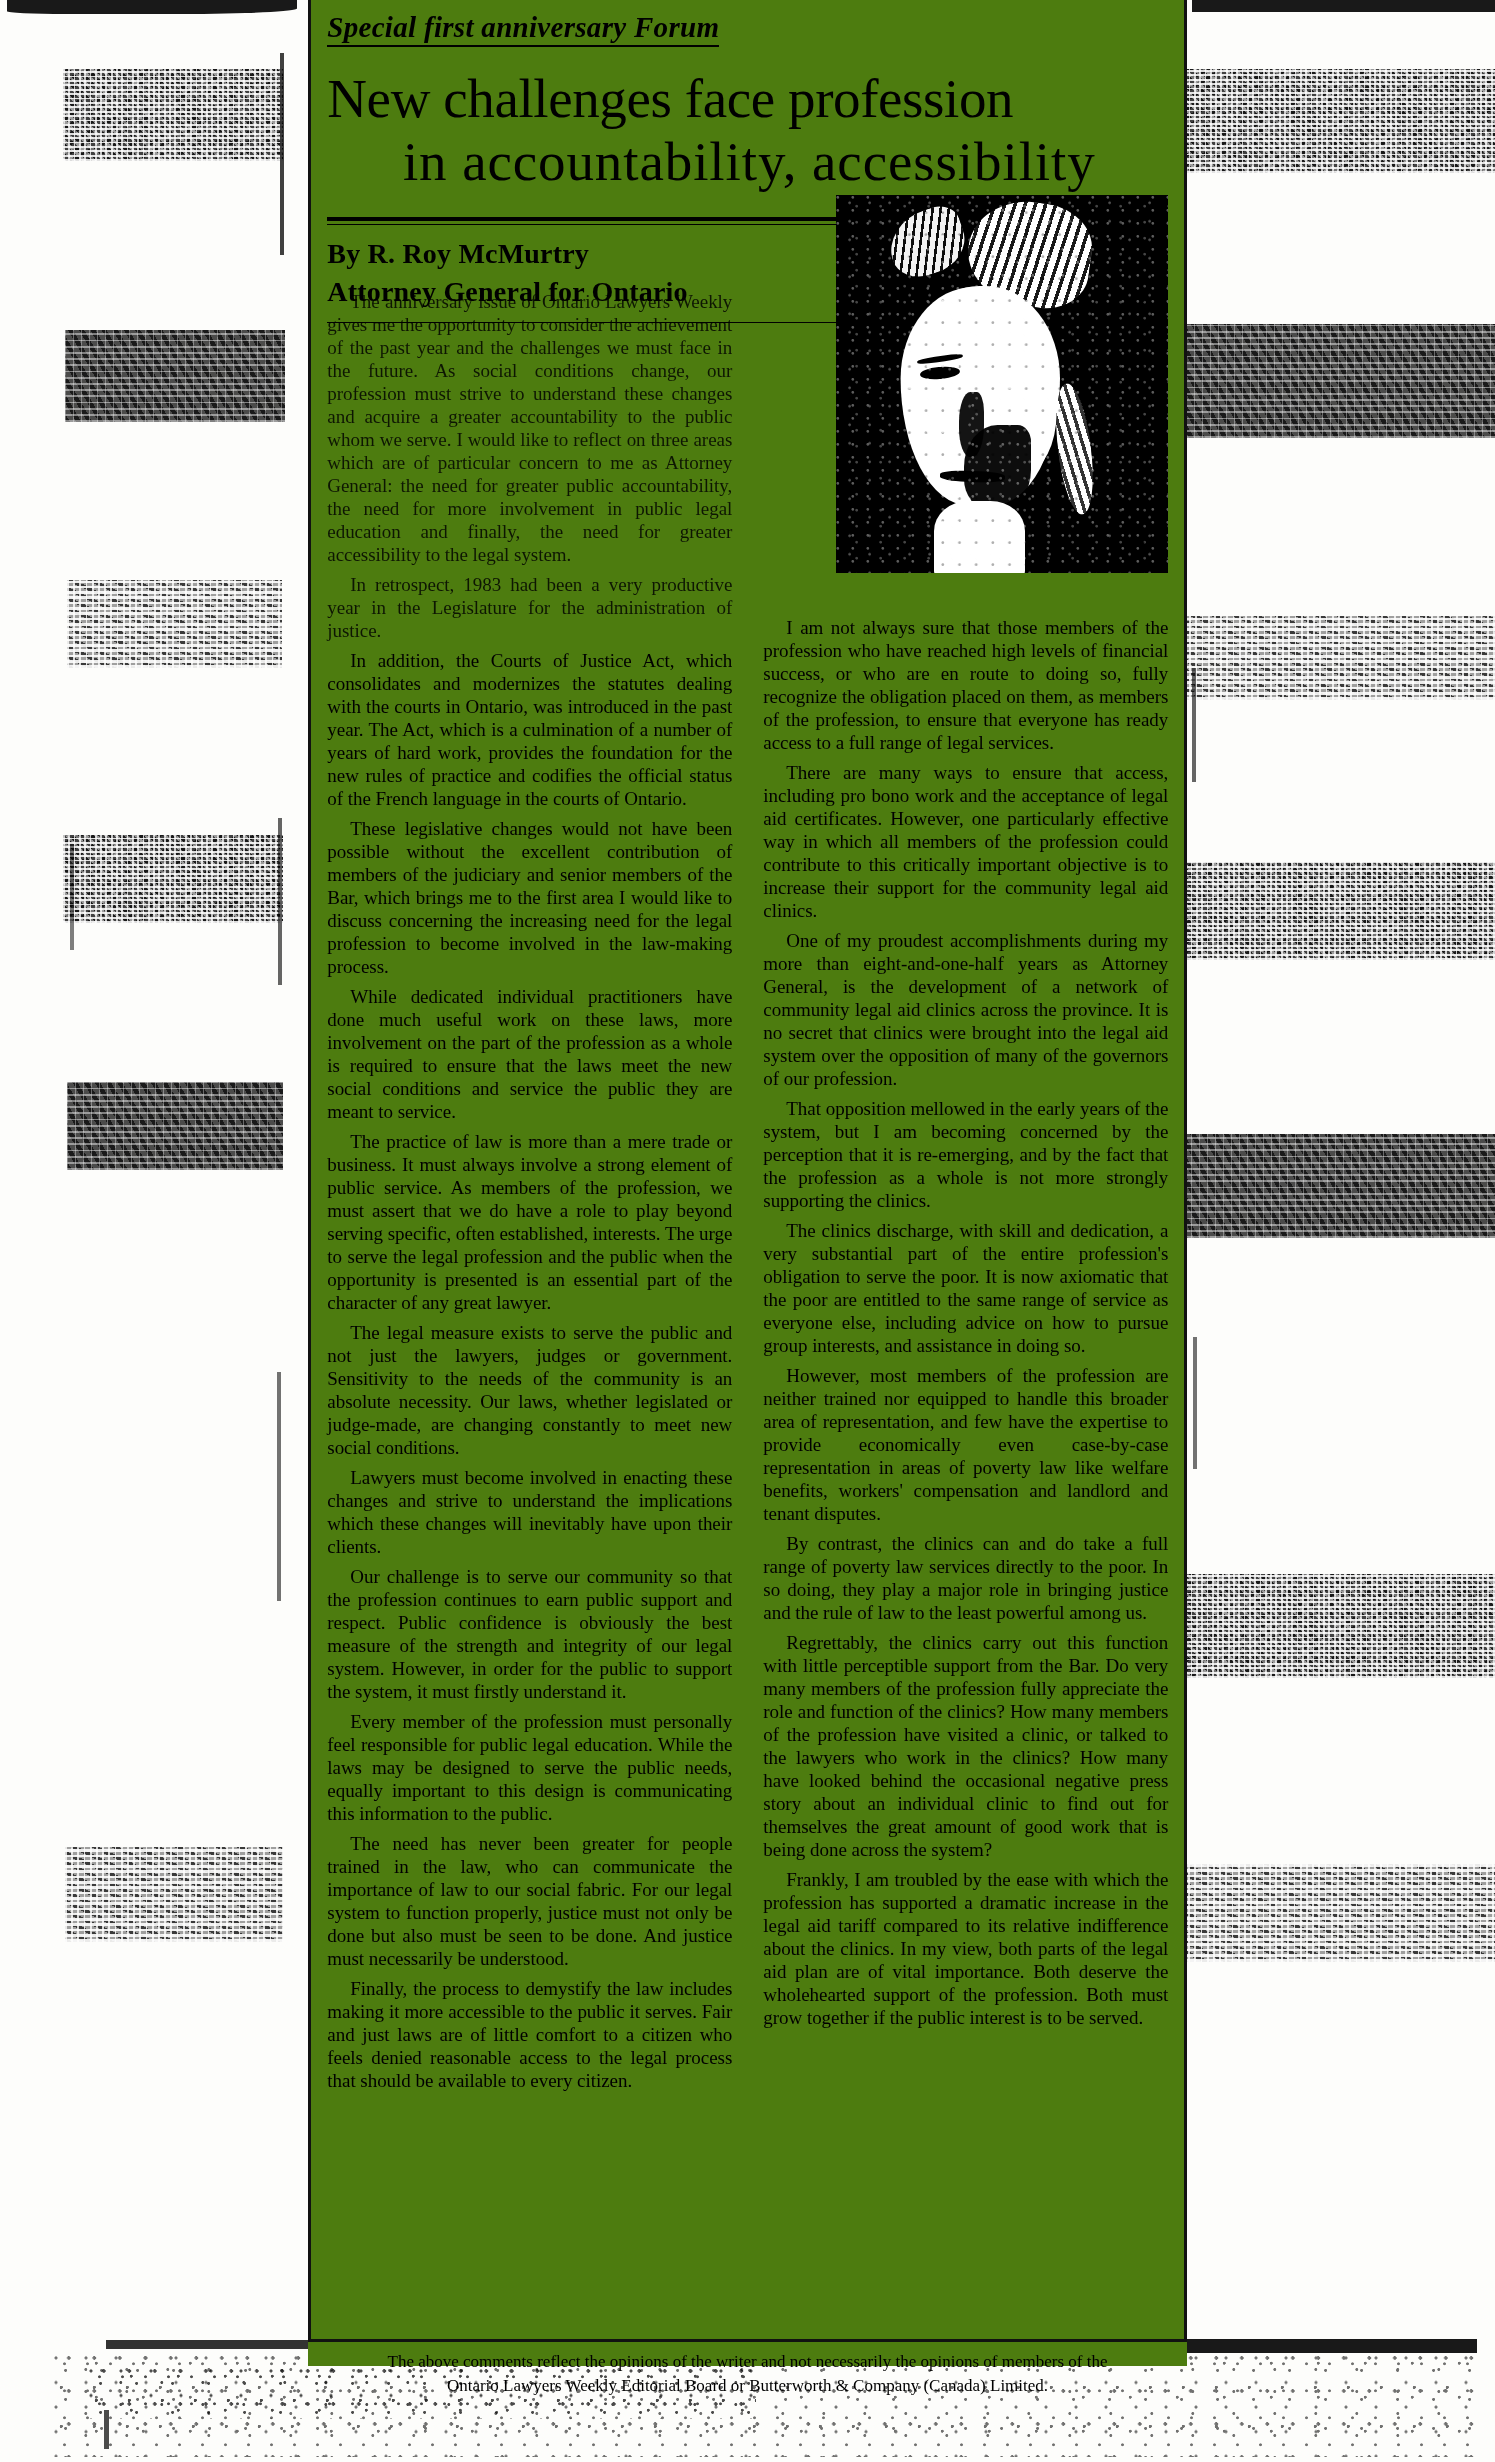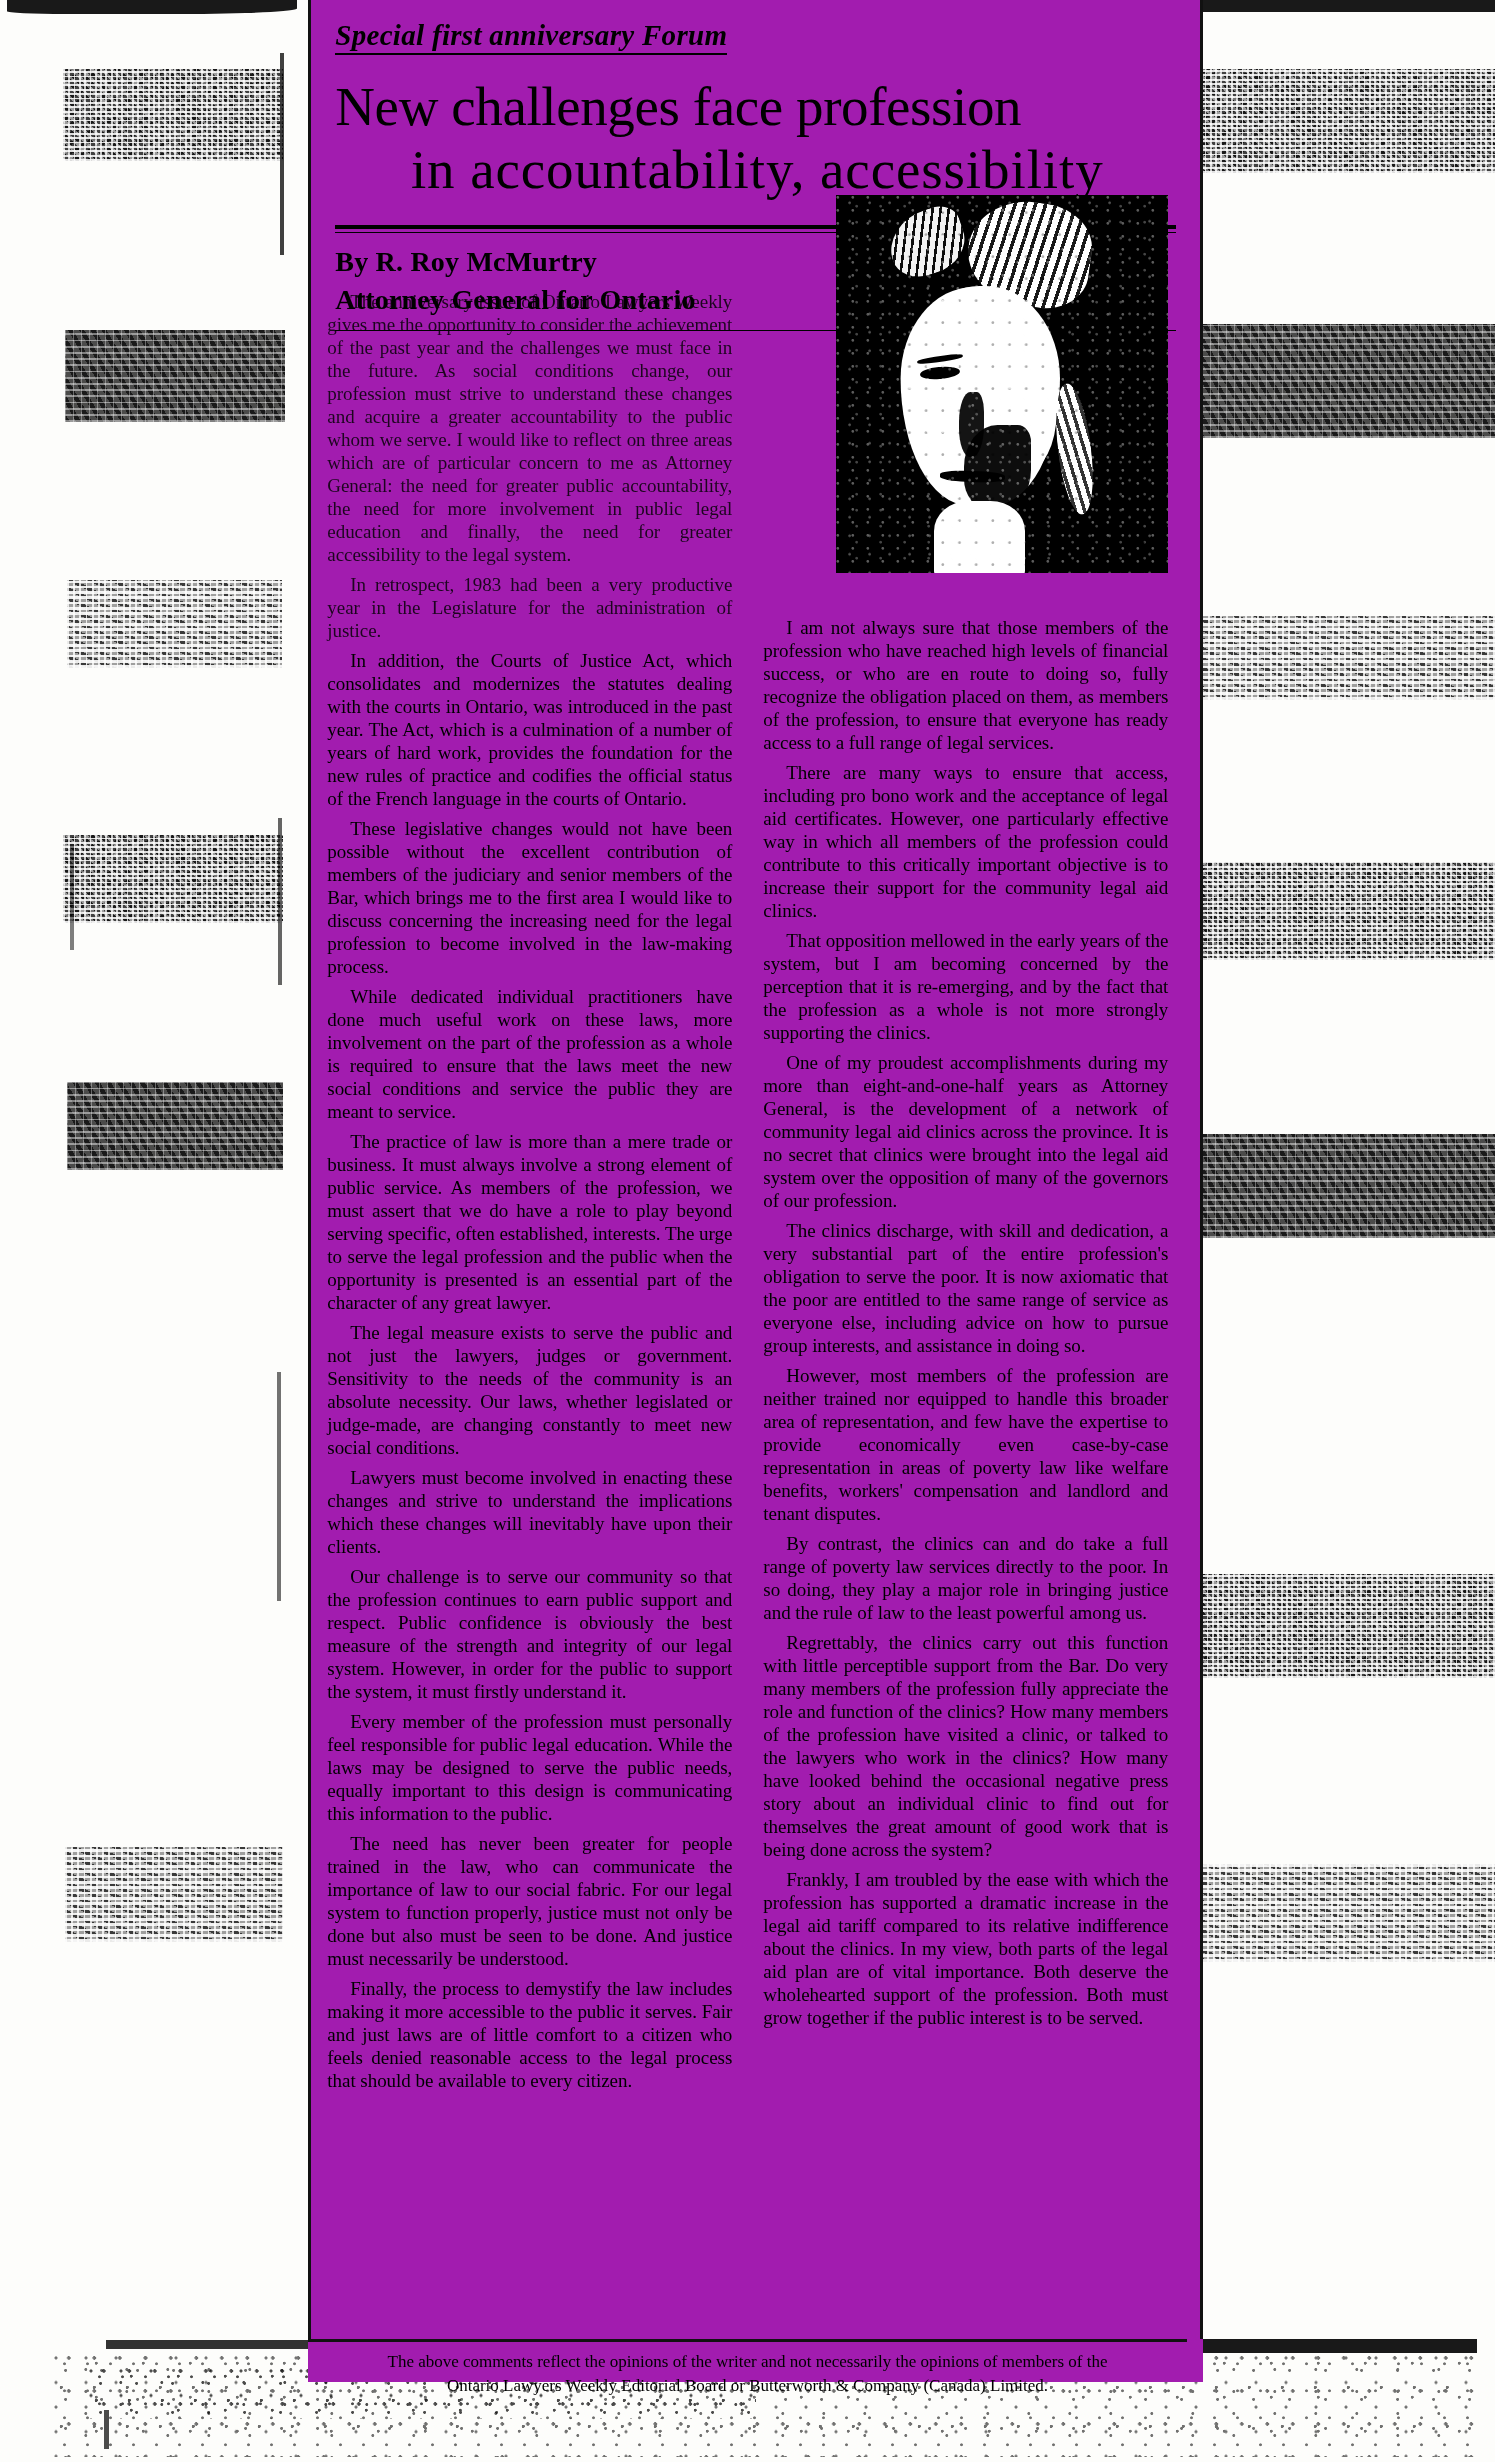--- a/index.html
+++ b/index.html
@@ -69,22 +69,22 @@
     opacity: .55;
   }
 
   
   #article {
     position: absolute;
     left: 308px;
     top: 0;
     width: 879px;
     height: 2366px;
-    background: #a21caf;
-    padding: 8px;
+    background: #4d7c0f;
+    padding: 0;
   }
   .rule-left {
     position: absolute;
     left: 0; top: 0;
     width: 2.6px; height: 2339px;
     background: #111;
   }
   .rule-right {
     position: absolute;
     right: 0; top: 0;
@@ -391,22 +391,22 @@
       <p>Lawyers must become involved in enacting these changes and strive to understand the implications which these changes will inevitably have upon their clients.</p>
       <p>Our challenge is to serve our community so that the profession continues to earn public support and respect. Public confidence is obviously the best measure of the strength and integrity of our legal system. However, in order for the public to support the system, it must firstly understand it.</p>
       <p>Every member of the profession must personally feel responsible for public legal education. While the laws may be designed to serve the public needs, equally important to this design is communicating this information to the public.</p>
       <p>The need has never been greater for people trained in the law, who can communicate the importance of law to our social fabric. For our legal system to function properly, justice must not only be done but also must be seen to be done. And justice must necessarily be understood.</p>
       <p>Finally, the process to demystify the law includes making it more accessible to the public it serves. Fair and just laws are of little comfort to a citizen who feels denied reasonable access to the legal process that should be available to every citizen.</p>
     </div>
 
     <div class="col right" style="top:616px; height:1715px;">
       <p>I am not always sure that those members of the profession who have reached high levels of financial success, or who are en route to doing so, fully recognize the obligation placed on them, as members of the profession, to ensure that everyone has ready access to a full range of legal services.</p>
       <p>There are many ways to ensure that access, including pro bono work and the acceptance of legal aid certificates. However, one particularly effective way in which all members of the profession could contribute to this critically important objective is to increase their support for the community legal aid clinics.</p>
+      <p>One of my proudest accomplishments during my more than eight-and-one-half years as Attorney General, is the development of a network of community legal aid clinics across the province. It is no secret that clinics were brought into the legal aid system over the opposition of many of the governors of our profession.</p>
       <p>That opposition mellowed in the early years of the system, but I am becoming concerned by the perception that it is re-emerging, and by the fact that the profession as a whole is not more strongly supporting the clinics.</p>
-      <p>One of my proudest accomplishments during my more than eight-and-one-half years as Attorney General, is the development of a network of community legal aid clinics across the province. It is no secret that clinics were brought into the legal aid system over the opposition of many of the governors of our profession.</p>
       <p>The clinics discharge, with skill and dedication, a very substantial part of the entire profession's obligation to serve the poor. It is now axiomatic that the poor are entitled to the same range of service as everyone else, including advice on how to pursue group interests, and assistance in doing so.</p>
       <p>However, most members of the profession are neither trained nor equipped to handle this broader area of representation, and few have the expertise to provide economically even case-by-case representation in areas of poverty law like welfare benefits, workers' compensation and landlord and tenant disputes.</p>
       <p>By contrast, the clinics can and do take a full range of poverty law services directly to the poor. In so doing, they play a major role in bringing justice and the rule of law to the least powerful among us.</p>
       <p>Regrettably, the clinics carry out this function with little perceptible support from the Bar. Do very many members of the profession fully appreciate the role and function of the clinics? How many members of the profession have visited a clinic, or talked to the lawyers who work in the clinics? How many have looked behind the occasional negative press story about an individual clinic to find out for themselves the great amount of good work that is being done across the system?</p>
       <p>Frankly, I am troubled by the ease with which the profession has supported a dramatic increase in the legal aid tariff compared to its relative indifference about the clinics. In my view, both parts of the legal aid plan are of vital importance. Both deserve the wholehearted support of the profession. Both must grow together if the public interest is to be served.</p>
     </div>
 
   </div>
 </div>
 

